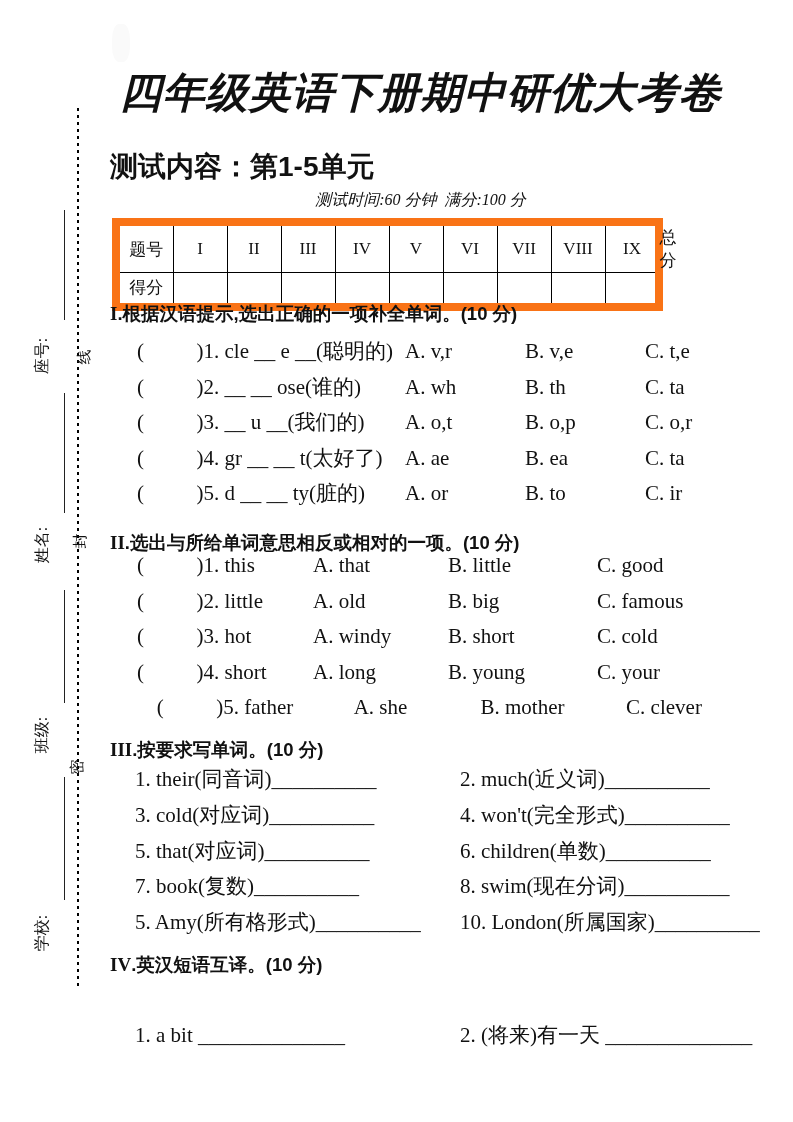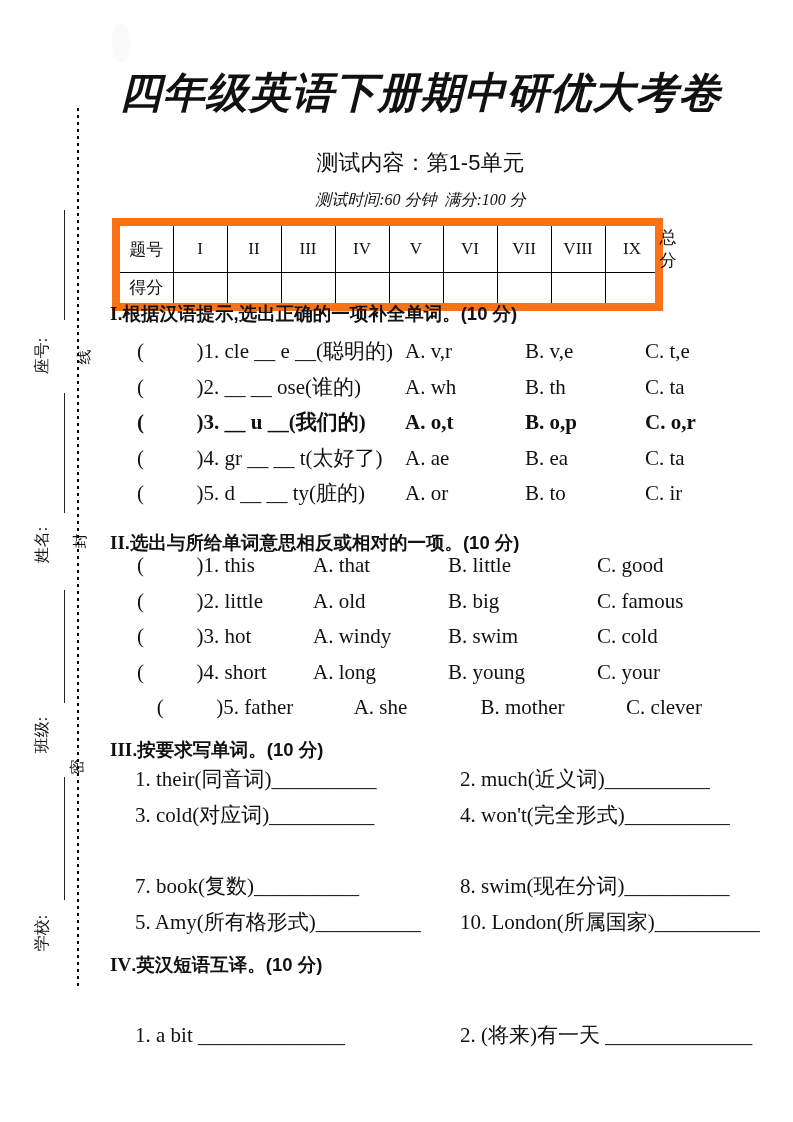--- a/index.html
+++ b/index.html
@@ -45,23 +45,23 @@
   }
 
   
   .content { position:absolute; left:110px; top:0; width:621px; height:1122px; }
   .title {
     position:absolute; top:66px; left:0; width:100%; text-align:center;
     font-family:"Liberation Sans", "DejaVu Sans", sans-serif;
     font-size:42px; font-weight:bold; letter-spacing:1px; line-height:1.3;font-style:italic;
   }
   .subtitle {
-    position:absolute; top:148px; left:0; width:100%; text-align:center;
+    position:absolute; top:148px; left:0; width:100%; 
     font-family:"Liberation Sans", "DejaVu Sans", sans-serif;
-    font-size:22px; font-weight:normal;
+    font-size:28px; font-weight:bold;
   }
   .meta {
     position:absolute; top:190px; left:0; width:100%; text-align:center;
     font-size:16px; font-style:italic; font-family:"Liberation Serif", serif;
   }
 
   table.score-table {
     position:absolute; top:218px; left:2px; width:547px;
     border-collapse:collapse; table-layout:fixed;
     border:8px solid #f97316;
@@ -79,21 +79,21 @@
     font-family:"Liberation Sans", "DejaVu Sans", sans-serif;
     font-weight:bold; font-size:18.5px;
   }
   .sec-head .numeral { font-family:"Liberation Serif", serif; font-size:19px; }
   .sh-1 { top:301px; } .sh-2 { top:530px; } .sh-3 { top:737px; } .sh-4 { top:952px; }
 
   .row { position:absolute; left:0; width:621px; display:grid; font-size:21px; line-height:22px; }
   .g1 { padding-left:27px; grid-template-columns:268px 120px 120px auto; }
   .g2 { padding-left:27px; grid-template-columns:176px 135px 149px auto; }
   .g3 { padding-left:25px; grid-template-columns:325px auto; }
-  .r1a { top:340px; } .r1b { top:376px; } .r1c { top:411px;font-weight:bold; } .r1d { top:447px; } .r1e { top:482px; }
+  .r1a { top:340px; } .r1b { top:376px; } .r1c { top:411px; } .r1d { top:447px; } .r1e { top:482px; }
   .r2a { top:554px; } .r2b { top:590px; } .r2c { top:625px; } .r2d { top:661px; } .r2e { top:696px;text-align:center; }
   .r3a { top:768px; } .r3b { top:804px; } .r3c { top:840px; } .r3d { top:875px; } .r3e { top:911px; }
   .r4a { top:1012px;margin-top:12px; }
 </style>
 </head>
 <body>
 
 <div class="smudge"></div>
 
 <div class="seal-margin">
@@ -209,21 +209,21 @@
   </div>
   <div class="row g2 r2b">
     <span class="pre">(          )2. little</span>
     <span>A. old</span>
     <span>B. big</span>
     <span>C. famous</span>
   </div>
   <div class="row g2 r2c">
     <span class="pre">(          )3. hot</span>
     <span>A. windy</span>
-    <span>B. swim</span>
+    <span>B. short</span>
     <span>C. cold</span>
   </div>
   <div class="row g2 r2d">
     <span class="pre">(          )4. short</span>
     <span>A. long</span>
     <span>B. young</span>
     <span>C. your</span>
   </div>
   <div class="row g2 r2e">
     <span class="pre">(          )5. father</span>
@@ -236,20 +236,24 @@
     <span class="numeral">III</span><span>.按要求写单词。(10 分)</span>
   </div>
   <div class="row g3 r3a">
     <span class="pre">1. their(同音词)__________</span>
     <span class="pre">2. much(近义词)__________</span>
   </div>
   <div class="row g3 r3b">
     <span class="pre">3. cold(对应词)__________</span>
     <span class="pre">4. won't(完全形式)__________</span>
   </div>
+  <div class="row g3 r3c">
+    <span class="pre">5. that(对应词)__________</span>
+    <span class="pre">6. children(单数)__________</span>
+  </div>
   <div class="row g3 r3d">
     <span class="pre">7. book(复数)__________</span>
     <span class="pre">8. swim(现在分词)__________</span>
   </div>
   <div class="row g3 r3e">
     <span class="pre">5. Amy(所有格形式)__________</span>
     <span class="pre">10. London(所属国家)__________</span>
   </div>
 
   <div class="sec-head sh-4">

